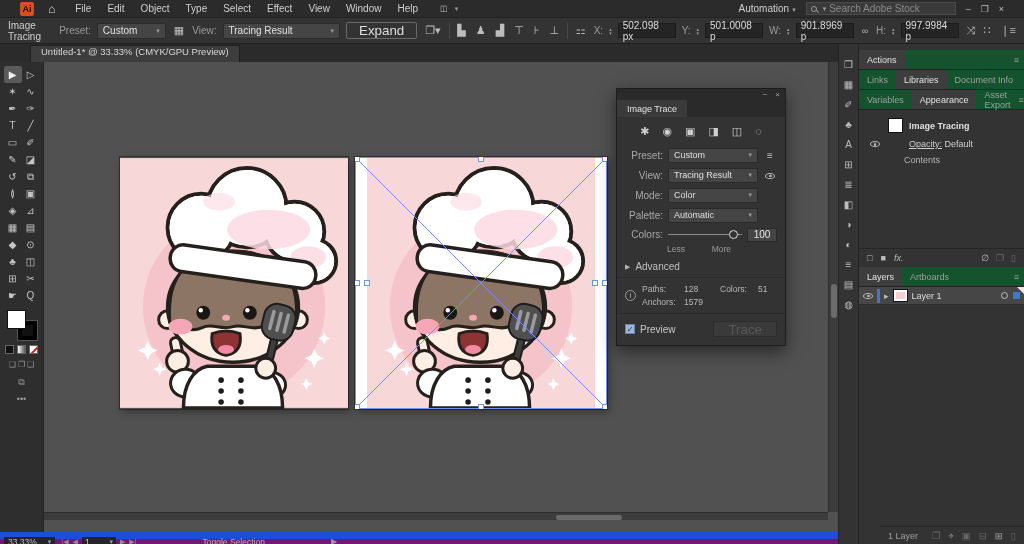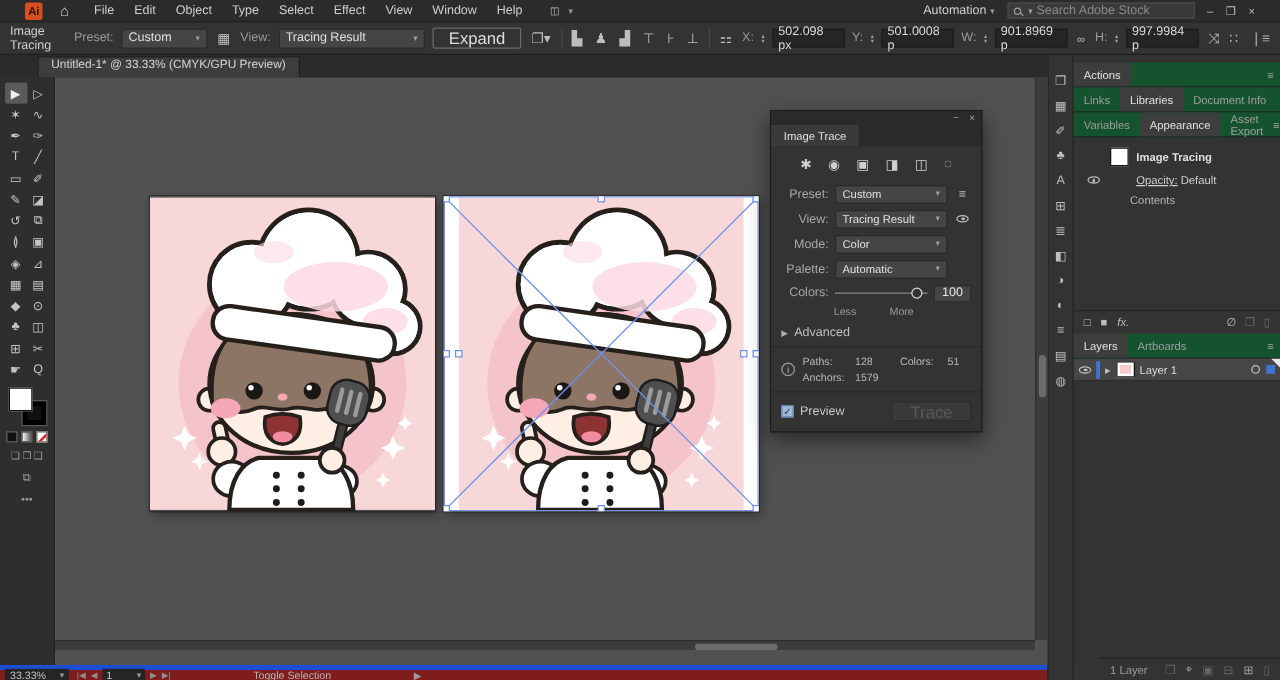--- a/index.html
+++ b/index.html
@@ -74,21 +74,21 @@
 
   
   .canvas-wrap { flex:1; position:relative; background:#515151; min-width:0; overflow:hidden; }
   .art-tile { position:absolute; box-shadow:0 0 0 1px rgba(0,0,0,.35), 2px 3px 8px rgba(0,0,0,.35); }
   .vscroll { position:absolute; right:0; top:0; bottom:20px; width:10px; background:#3c3c3c; border-left:1px solid #2e2e2e; }
   .vscroll .thumb { position:absolute; left:2px; width:6px; height:34px; top:222px; background:#6b6b6b; border-radius:3px; }
   .hscroll { position:absolute; left:0; right:10px; bottom:12px; height:8px; background:#3c3c3c; border-top:1px solid #2e2e2e; }
   .hscroll .thumb { position:absolute; top:1.5px; height:5px; width:66px; left:512px; background:#6b6b6b; border-radius:3px; }
 
   
-  .statusbar { height:12px; background:#7f1d1d; border-top:4px solid #1d4ed8; display:flex;
+  .statusbar { height:12px; background:#701a75; border-top:7px solid #1d4ed8; display:flex;
     align-items:center; gap:6px; padding-left:4px; font-size:8.5px; color:#bdbdbd; flex:0 0 12px; }
   .zoombox { display:flex; align-items:center; gap:8px; background:#252525; height:10px; padding:0 4px; }
   .abnav { display:flex; align-items:center; gap:4px; color:#8f8f8f; font-size:7px; }
   .abfield { background:#252525; min-width:34px; height:10px; display:flex; align-items:center;
     justify-content:space-between; padding:0 3px; color:#cfcfcf; font-size:8.5px; }
   .hint { margin-left:60px; color:#b5b5b5; }
   .sb-arrow { margin-left:60px; color:#9a9a9a; font-size:8px; }
 
   
   .trace-panel { position:absolute; left:572px; top:26px; width:170px; background:#333333;

